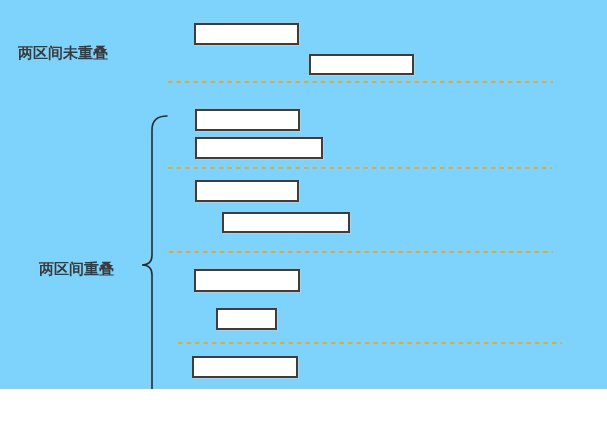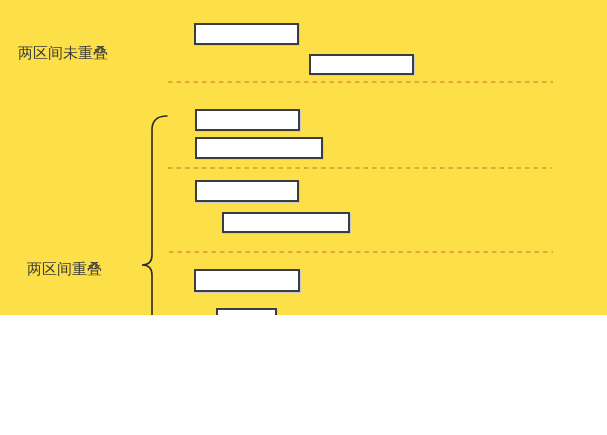--- a/index.html
+++ b/index.html
@@ -3,24 +3,25 @@
 <meta charset="utf-8">
 <style>
   html, body {
     margin: 0;
     padding: 0;
     background: #ffffff;
   }
   #stage {
     position: relative;
     width: 607px;
-    height: 315px;
-    background: #fde047;
+    height: 389px;
+    background: #7dd3fc;
     overflow: hidden;
     font-family: "Liberation Sans", "DejaVu Sans", sans-serif;
+    font-weight: bold;
   }
   #diagram-svg {
     position: absolute;
     left: 0;
     top: 0;
   }
   .diagram-label {
     position: absolute;
     font-size: 15px;
     line-height: 16px;
@@ -53,14 +54,14 @@
       <rect x="195" y="270" width="104" height="21" fill="#ffffff" stroke="#3d3d3d" stroke-width="2"></rect>
       <rect x="218" y="310" width="59" height="20" fill="none" stroke="#c9c9c9" stroke-width="2"></rect>
       <rect x="217" y="309" width="59" height="20" fill="#ffffff" stroke="#3d3d3d" stroke-width="2"></rect>
       <rect x="194" y="358" width="104" height="20" fill="none" stroke="#c9c9c9" stroke-width="2"></rect>
       <rect x="193" y="357" width="104" height="20" fill="#ffffff" stroke="#3d3d3d" stroke-width="2"></rect>
       <rect x="196" y="395" width="59" height="21" fill="none" stroke="#c9c9c9" stroke-width="2"></rect>
       <rect x="195" y="394" width="59" height="21" fill="#ffffff" stroke="#3d3d3d" stroke-width="2"></rect>
       <path d="M 167 116 Q 152 116 152 130 L 152 255 Q 152 265 142 265 Q 152 265 152 275 L 152 400 Q 152 414 167 414" fill="none" stroke="#2b2b2b" stroke-width="1.6" stroke-linecap="round"></path>
     </svg>
   <div class="diagram-label" style="left: 18px; top: 45px; color: rgb(58, 58, 58);">两区间未重叠</div>
-  <div class="diagram-label" style="left: 27px; top: 261px; color: rgb(58, 58, 58);">两区间重叠</div>
+  <div class="diagram-label" style="left: 39px; top: 261px; color: rgb(58, 58, 58);">两区间重叠</div>
 </div>
 
 </body></html>

